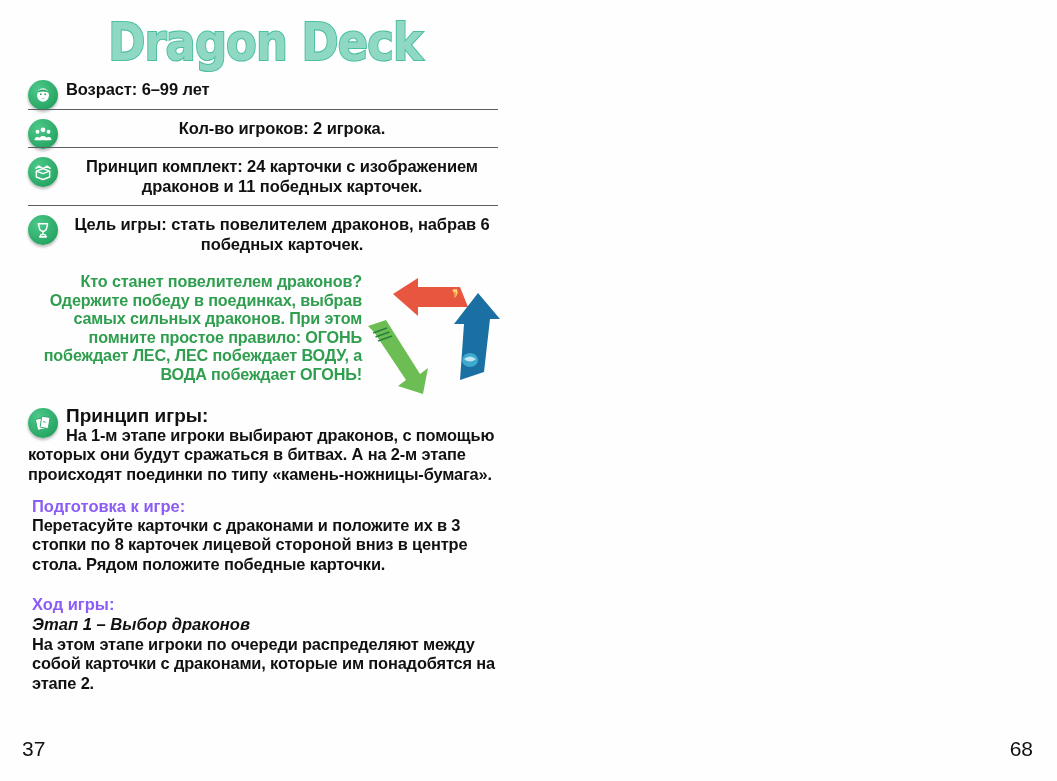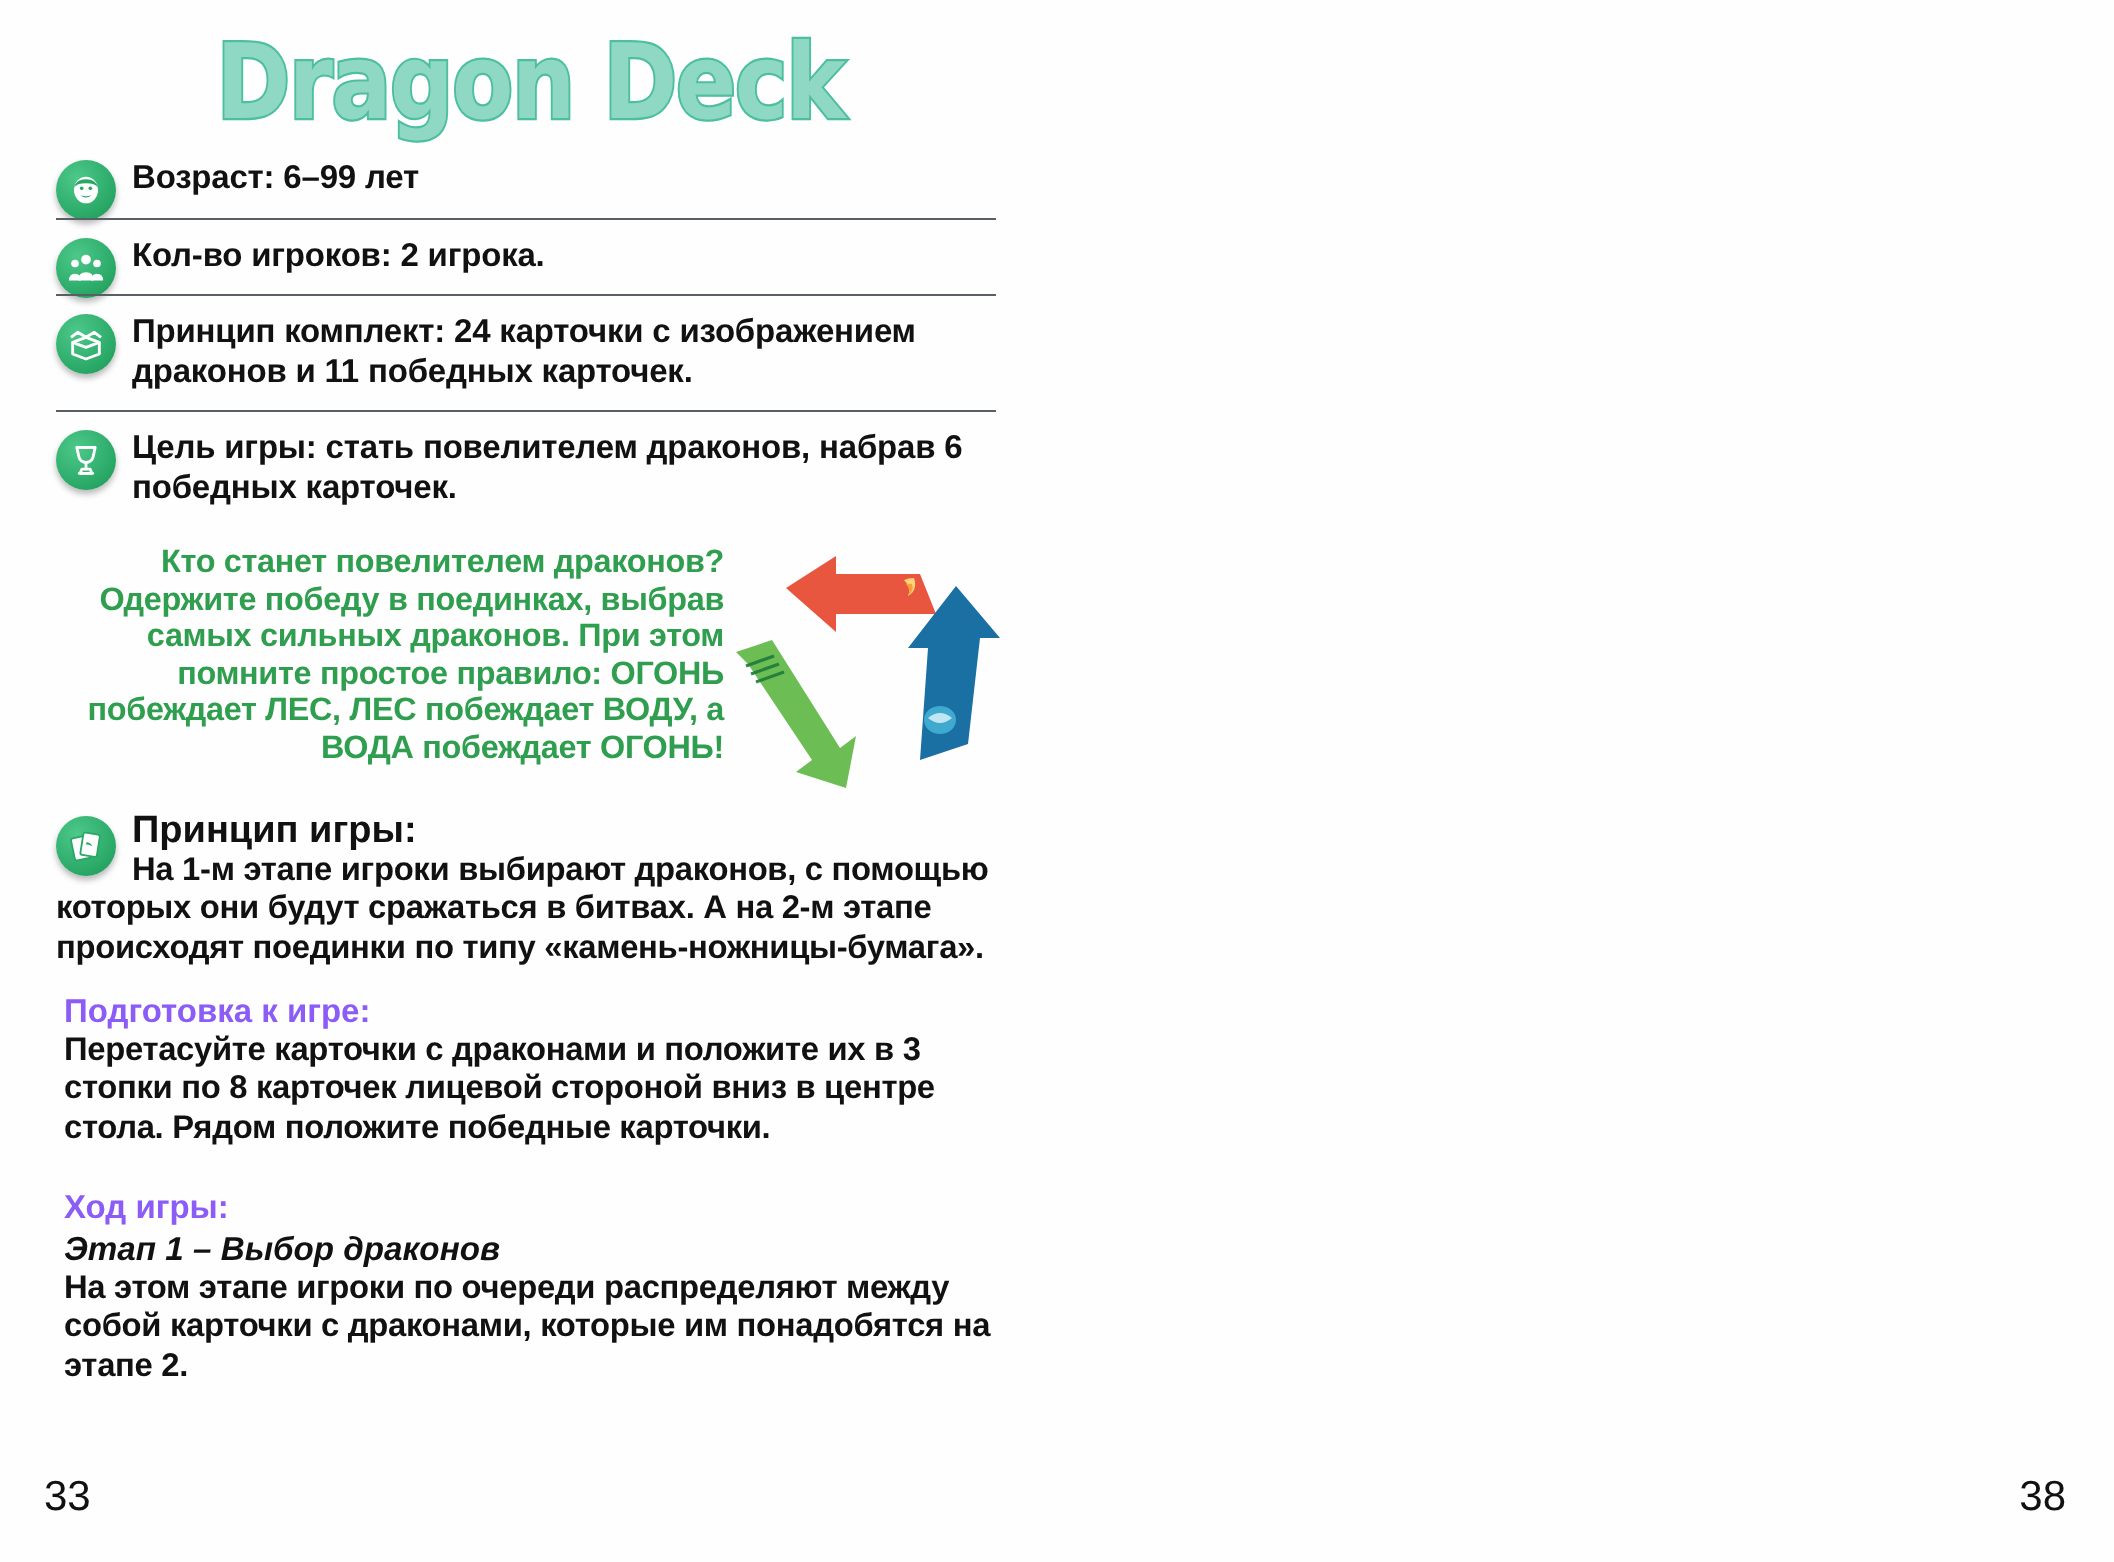--- a/index.html
+++ b/index.html
@@ -28,21 +28,21 @@
     transform: scaleX(0.86);
     -webkit-text-stroke: 2.2px #4cbfa0;
     paint-order: stroke fill;
     line-height: 1;
     text-shadow: 0 1px 0 rgba(76,191,160,.25);
   }
 
   
   .info-list { position: absolute; left: 28px; top: 80px; width: 470px; }
   .info-row { position: relative; padding-left: 38px; margin-bottom: 0; }
-  .info-row + .info-row { border-top: 1.5px solid #5a5f66; margin-top: 9px; padding-top: 9px; }
+  .info-row + .info-row { border-top: 1.5px solid #5a5f66; margin-top: 9px; padding-top: 9px; text-align: center; }
   .info-row + .info-row::before { content: ""; }
   .icon-circle {
     position: absolute; left: 0; width: 30px; height: 30px; border-radius: 50%;
     background: radial-gradient(circle at 35% 30%, #4cc98a 0%, #29a765 70%, #1f8f55 100%);
     box-shadow: 0 2px 3px rgba(0,0,0,.28);
     display: flex; align-items: center; justify-content: center;
   }
   .info-row .icon-circle { top: 0px; }
   .info-row + .info-row .icon-circle { top: 9px; }
   .icon-circle svg { width: 20px; height: 20px; display: block; }
@@ -206,21 +206,21 @@
       <h3>Подготовка к игре:</h3>
       <p class="body-p">Перетасуйте карточки с драконами и положите их в 3 стопки по 8 карточек лицевой стороной вниз в центре стола. Рядом положите победные карточки.</p>
     </div>
 
     <div class="sect" style="top:594px;">
       <h3>Ход игры:</h3>
       <h4>Этап 1 – Выбор драконов</h4>
       <p class="body-p">На этом этапе игроки по очереди распределяют между собой карточки с драконами, которые им понадобятся на этапе 2.</p>
     </div>
 
-    <div class="pagenum pagenum-left">33</div>
+    <div class="pagenum pagenum-left">37</div>
   </div>
 
   <div class="page page-right">
 
-    <div class="pagenum pagenum-right">38</div>
+    <div class="pagenum pagenum-right">68</div>
   </div>
 
 </div>
 
 </body></html>

